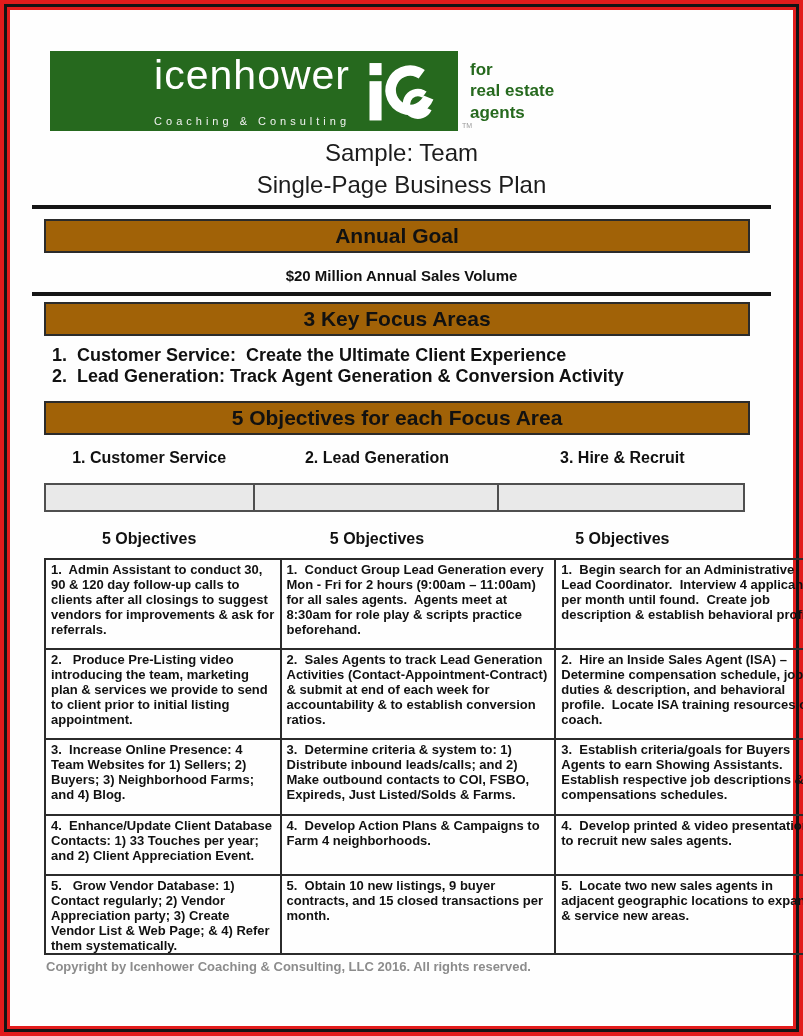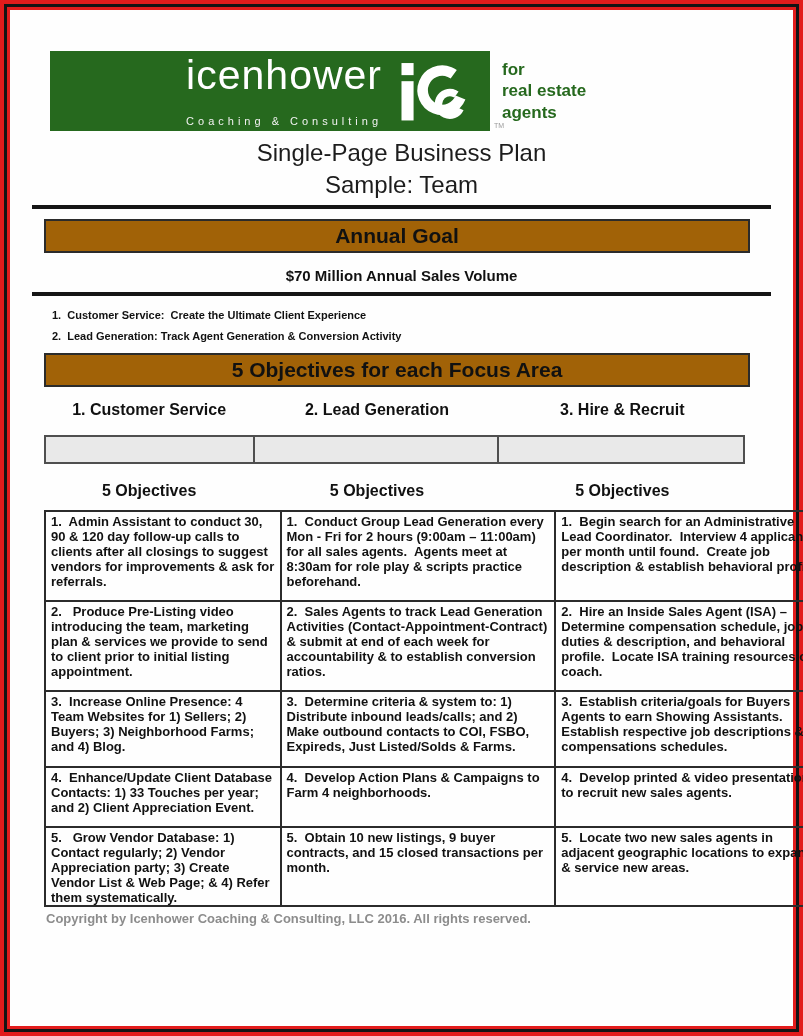--- a/index.html
+++ b/index.html
@@ -10,21 +10,21 @@
     overflow: hidden;
   }
   .frame-outer { width: 803px; height: 1036px; border: 4px solid #e21c1c; }
   .frame-mid   { width: 100%; height: 100%; border: 3px solid #141414; }
   .frame-inner { width: 100%; height: 100%; border: 3px solid #e21c1c; background: #fefefe; }
   .content { padding: 41px 18px 0 18px; height: 100%; }
 
   
   .logo-row { display: flex; align-items: center; margin-left: 22px; }
   .logo-green {
-    width: 440px; height: 80px; background: #26691e;
+    width: 408px; height: 80px; background: #26691e;
     display: flex; align-items: center; justify-content: flex-end;
     padding-right: 10px; position: relative;
   }
   .logo-textblock { text-align: right; margin-right: 12px; line-height: 1; }
   .brand-name { color: #ffffff; font-size: 41px; font-weight: 400; letter-spacing: 1px; line-height: 1; }
   .brand-sub  { color: #f2f2f2; font-size: 11px; letter-spacing: 4px; margin-top: 20px; }
   .logo-mono { width: 86px; height: 68px; flex: 0 0 auto; }
   .logo-tm { position: absolute; right: -14px; bottom: 2px; font-size: 7px; color: #9a9a9a; }
   .logo-tagline { margin-left: 12px; color: #26691e; font-size: 17px; font-weight: bold; line-height: 1.25; }
 
@@ -36,25 +36,25 @@
 
   
   .bar {
     margin-left: 16px; margin-right: 25px;
     border: 2px solid #2b2b2b; background: #a16207;
     text-align: center; font-size: 21px; font-weight: bold;
     padding: 3px 0; color: #111;
   }
   .bar-goal { margin-top: 0; }
   .bar-focus { margin-top: 0; }
-  .bar-obj { margin-top: 6px; }
+  .bar-obj { margin-top: 14px; }
 
   .goal-value { text-align: center; font-weight: bold; font-size: 15px; margin: 14px 0 0 0; color: #111; }
 
-  .focus-list { margin: 9px 0 1px 24px; font-weight: bold; font-size: 11px; line-height: 21px; color: #111; }
+  .focus-list { margin: 9px 0 1px 24px; font-weight: bold; font-size: 18px; line-height: 21px; color: #111; }
   .focus-list div { white-space: pre-wrap; }
 
   
   .grid-row { display: flex; width: 701px; margin-left: 16px; justify-content: space-between; }
   .cell-a { width: 30%; } .cell-b { width: 35%; } .cell-c { width: 35%; }
   .col-headers { margin-top: 14px; font-weight: bold; font-size: 16px; text-align: center; color: #111; }
   .blank-row { margin-top: 16px; border: 2px solid #4f4f4f; background: #e9e9e9; height: 29px; }
   .blank-row .bcell { height: 100%; border-right: 2px solid #4f4f4f; }
   .blank-row .bcell:last-child { border-right: 0; }
   .sub-headers { margin-top: 18px; font-weight: bold; font-size: 16px; text-align: center; color: #111; }
@@ -97,31 +97,32 @@
       <span class="logo-tm">TM</span>
     </div>
     <div class="logo-tagline">
       <div>for</div>
       <div>real estate</div>
       <div>agents</div>
     </div>
   </div>
 
   <div class="doc-title">
+    <div>Sample: Team</div>
     <div>Single-Page Business Plan</div>
-    <div>Sample: Team</div>
   </div>
 
   <hr class="rule">
 
   <div class="bar bar-goal">Annual Goal</div>
-  <div class="goal-value">$70 Million Annual Sales Volume</div>
+  <div class="goal-value">$20 Million Annual Sales Volume</div>
 
   <hr class="rule rule2">
 
+  <div class="bar bar-focus">3 Key Focus Areas</div>
   <div class="focus-list">
     <div>1.  Customer Service:  Create the Ultimate Client Experience</div>
     <div>2.  Lead Generation: Track Agent Generation &amp; Conversion Activity</div>
   </div>
 
   <div class="bar bar-obj">5 Objectives for each Focus Area</div>
 
   <div class="grid-row col-headers">
     <div class="cell-a">1. Customer Service</div>
     <div class="cell-b">2. Lead Generation</div>

